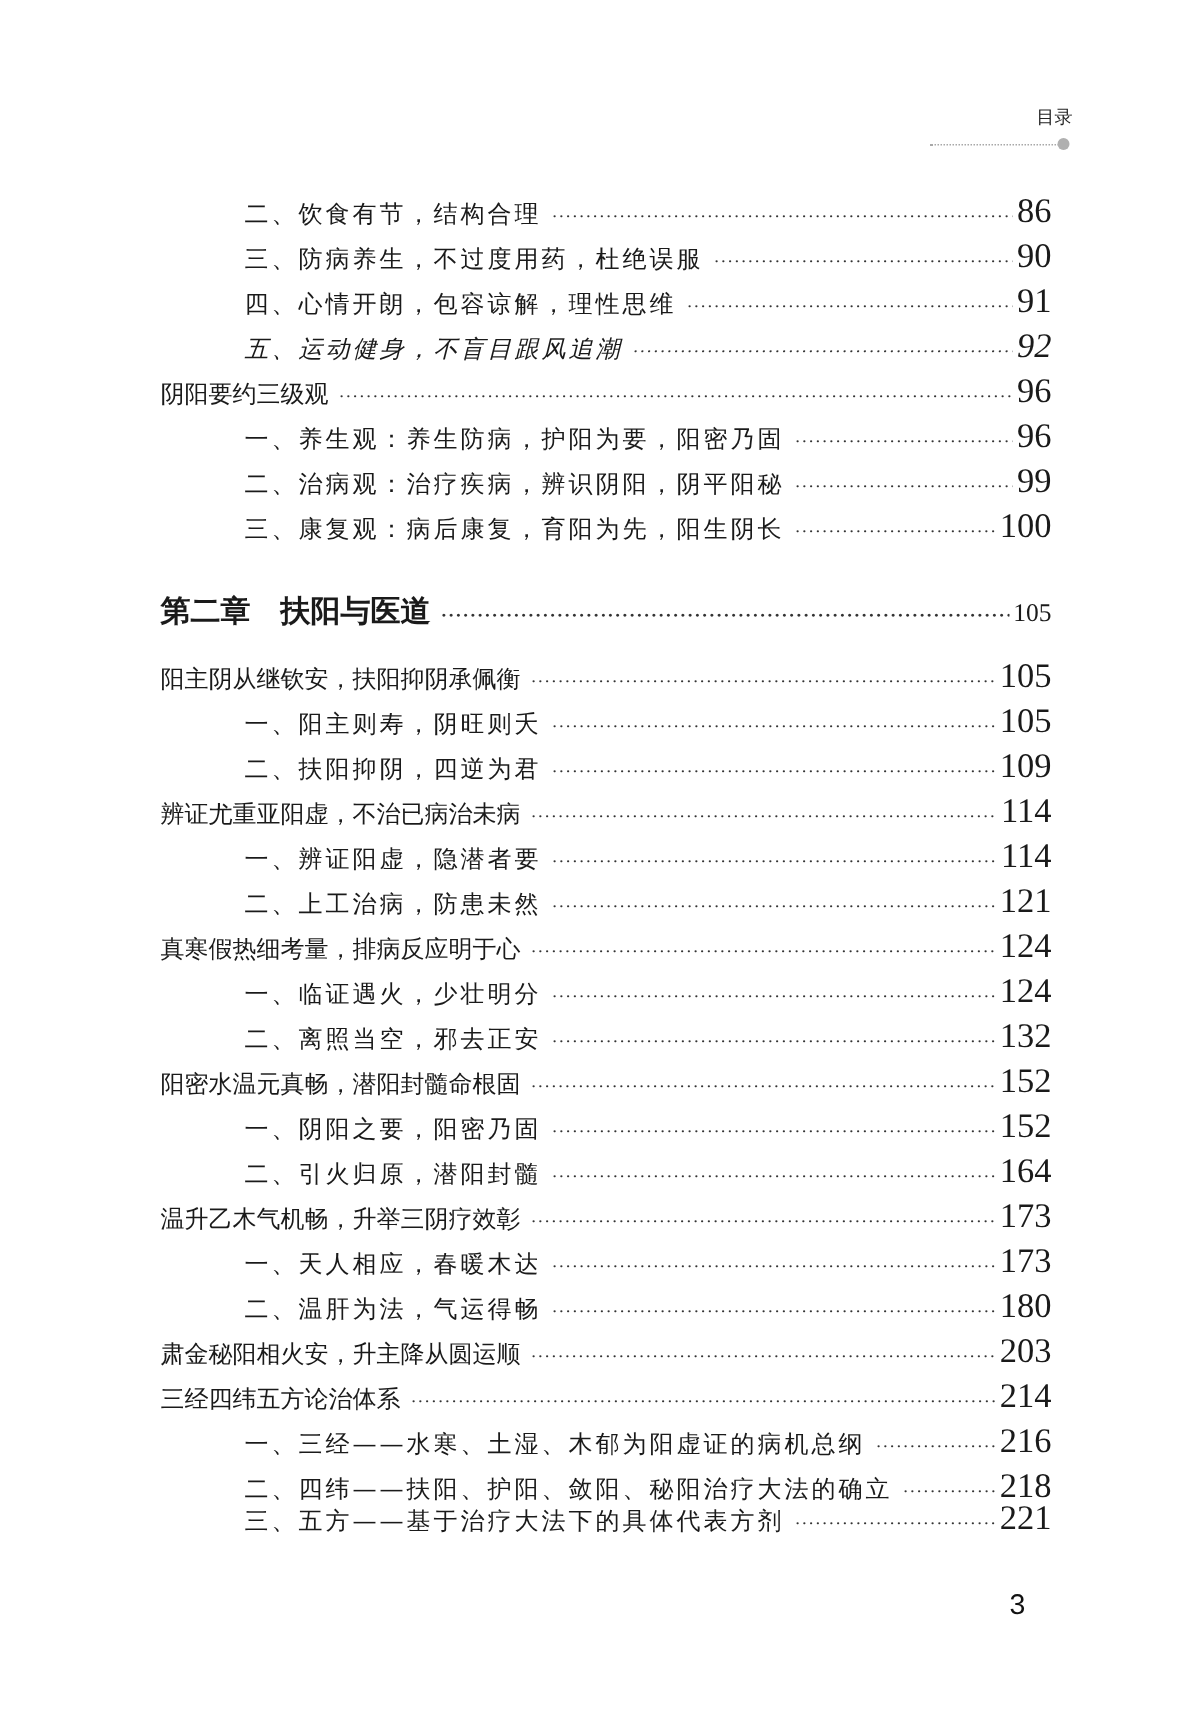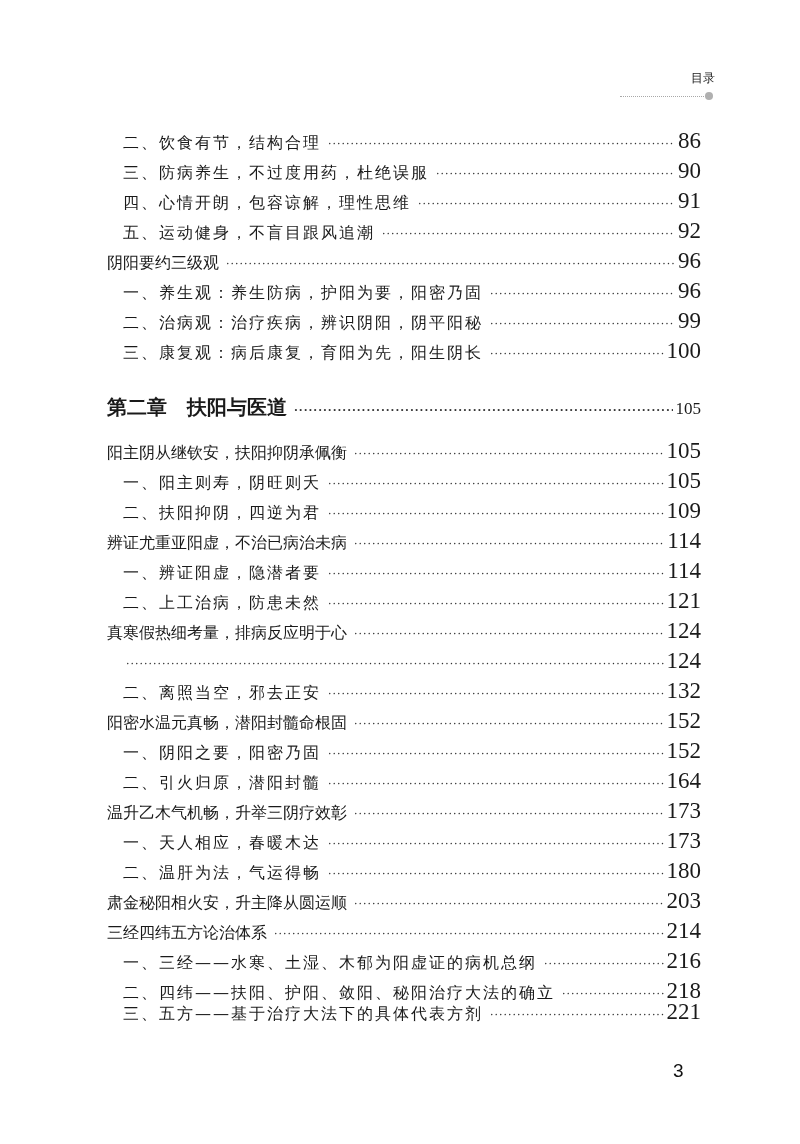--- a/index.html
+++ b/index.html
@@ -29,21 +29,21 @@
     .row .dots {
       flex: 1; overflow: hidden; white-space: nowrap; color: #333; letter-spacing: 1px;
       font-size: 11px; margin: 0 3px;
     }
     .row .dots::after {
       content: "··········································································································································";
     }
     .row .p { white-space: nowrap; font-family: "Liberation Serif", serif; font-size: 23px; }
     .lvl1 { left: 107px; }
     .lvl2 { left: 123px; }
-    .lvl2 .t { letter-spacing: 2px; }
+    .lvl2 .t { letter-spacing: 2px; margin-left: 40px; }
     .chapter { left: 107px; font-size: 20px; font-weight: bold; height: 34px; line-height: 34px; }
     .chapter .t { font-weight: bold; }
     .chapter .p { font-weight: normal; font-size: 17px; }
     .page-num {
       position: absolute; left: 673px; top: 1060px; font-family: "Liberation Sans", sans-serif;
       font-size: 19px; color: #111;
     }
   </style>
 </head>
 <body>
@@ -61,21 +61,21 @@
     <div class="row lvl2" style="top: 156px;">
       <span class="t">三、防病养生，不过度用药，杜绝误服</span>
       <span class="dots"></span>
       <span class="p">90</span>
     </div>
     <div class="row lvl2" style="top: 186px;">
       <span class="t">四、心情开朗，包容谅解，理性思维</span>
       <span class="dots"></span>
       <span class="p">91</span>
     </div>
-    <div class="row lvl2" style="top: 216px;">
+    <div class="row lvl2" style="top: 216px; font-style: italic;">
       <span class="t">五、运动健身，不盲目跟风追潮</span>
       <span class="dots"></span>
       <span class="p">92</span>
     </div>
     <div class="row lvl1" style="top: 246px;">
       <span class="t">阴阳要约三级观</span>
       <span class="dots"></span>
       <span class="p">96</span>
     </div>
     <div class="row lvl2" style="top: 276px; justify-content: center;">
@@ -127,20 +127,21 @@
       <span class="t">二、上工治病，防患未然</span>
       <span class="dots"></span>
       <span class="p">121</span>
     </div>
     <div class="row lvl1" style="top: 616px;">
       <span class="t">真寒假热细考量，排病反应明于心</span>
       <span class="dots"></span>
       <span class="p">124</span>
     </div>
     <div class="row lvl2" style="top: 646px;">
+      <span class="t">一、临证遇火，少壮明分</span>
       <span class="dots"></span>
       <span class="p">124</span>
     </div>
     <div class="row lvl2" style="top: 676px;">
       <span class="t">二、离照当空，邪去正安</span>
       <span class="dots"></span>
       <span class="p">132</span>
     </div>
     <div class="row lvl1" style="top: 706px;">
       <span class="t">阳密水温元真畅，潜阳封髓命根固</span>

